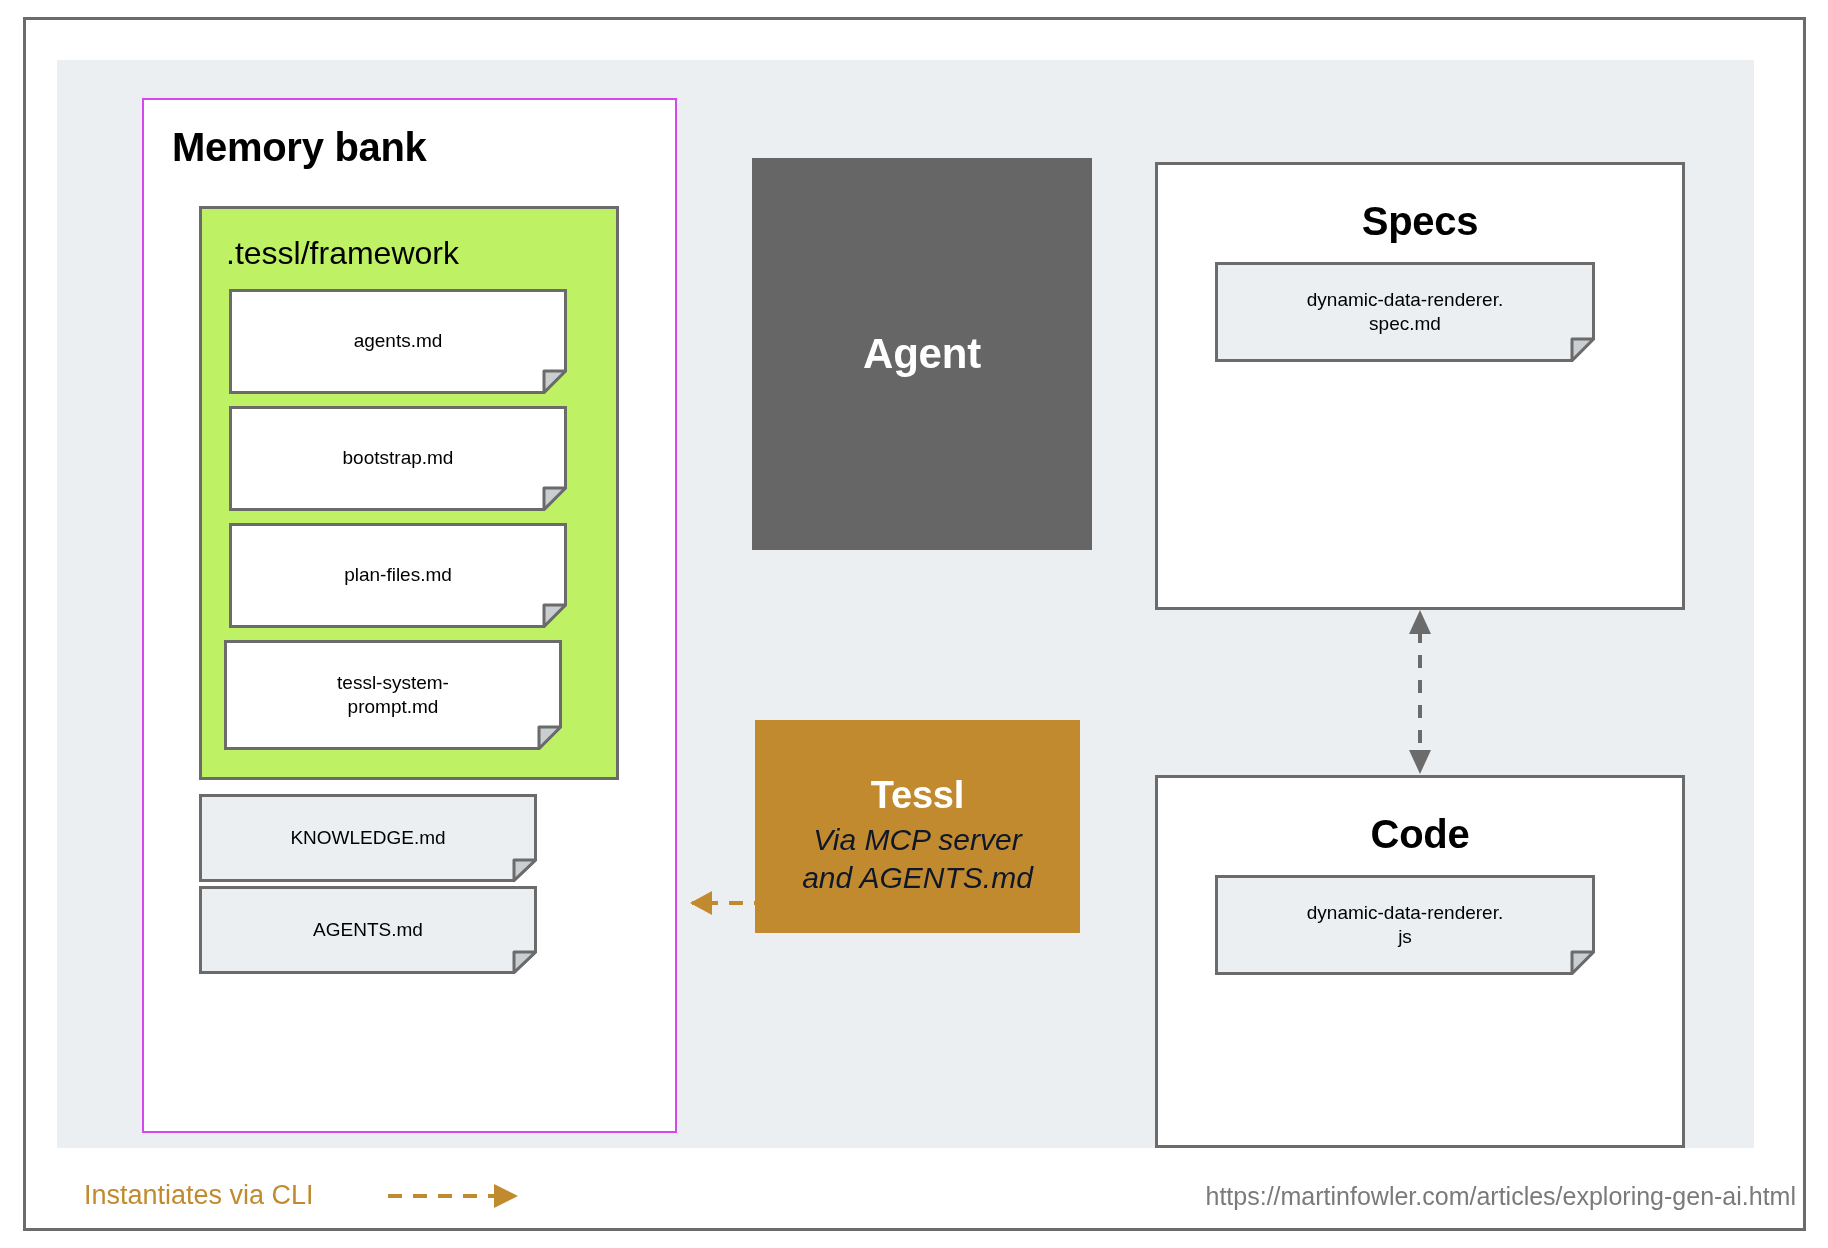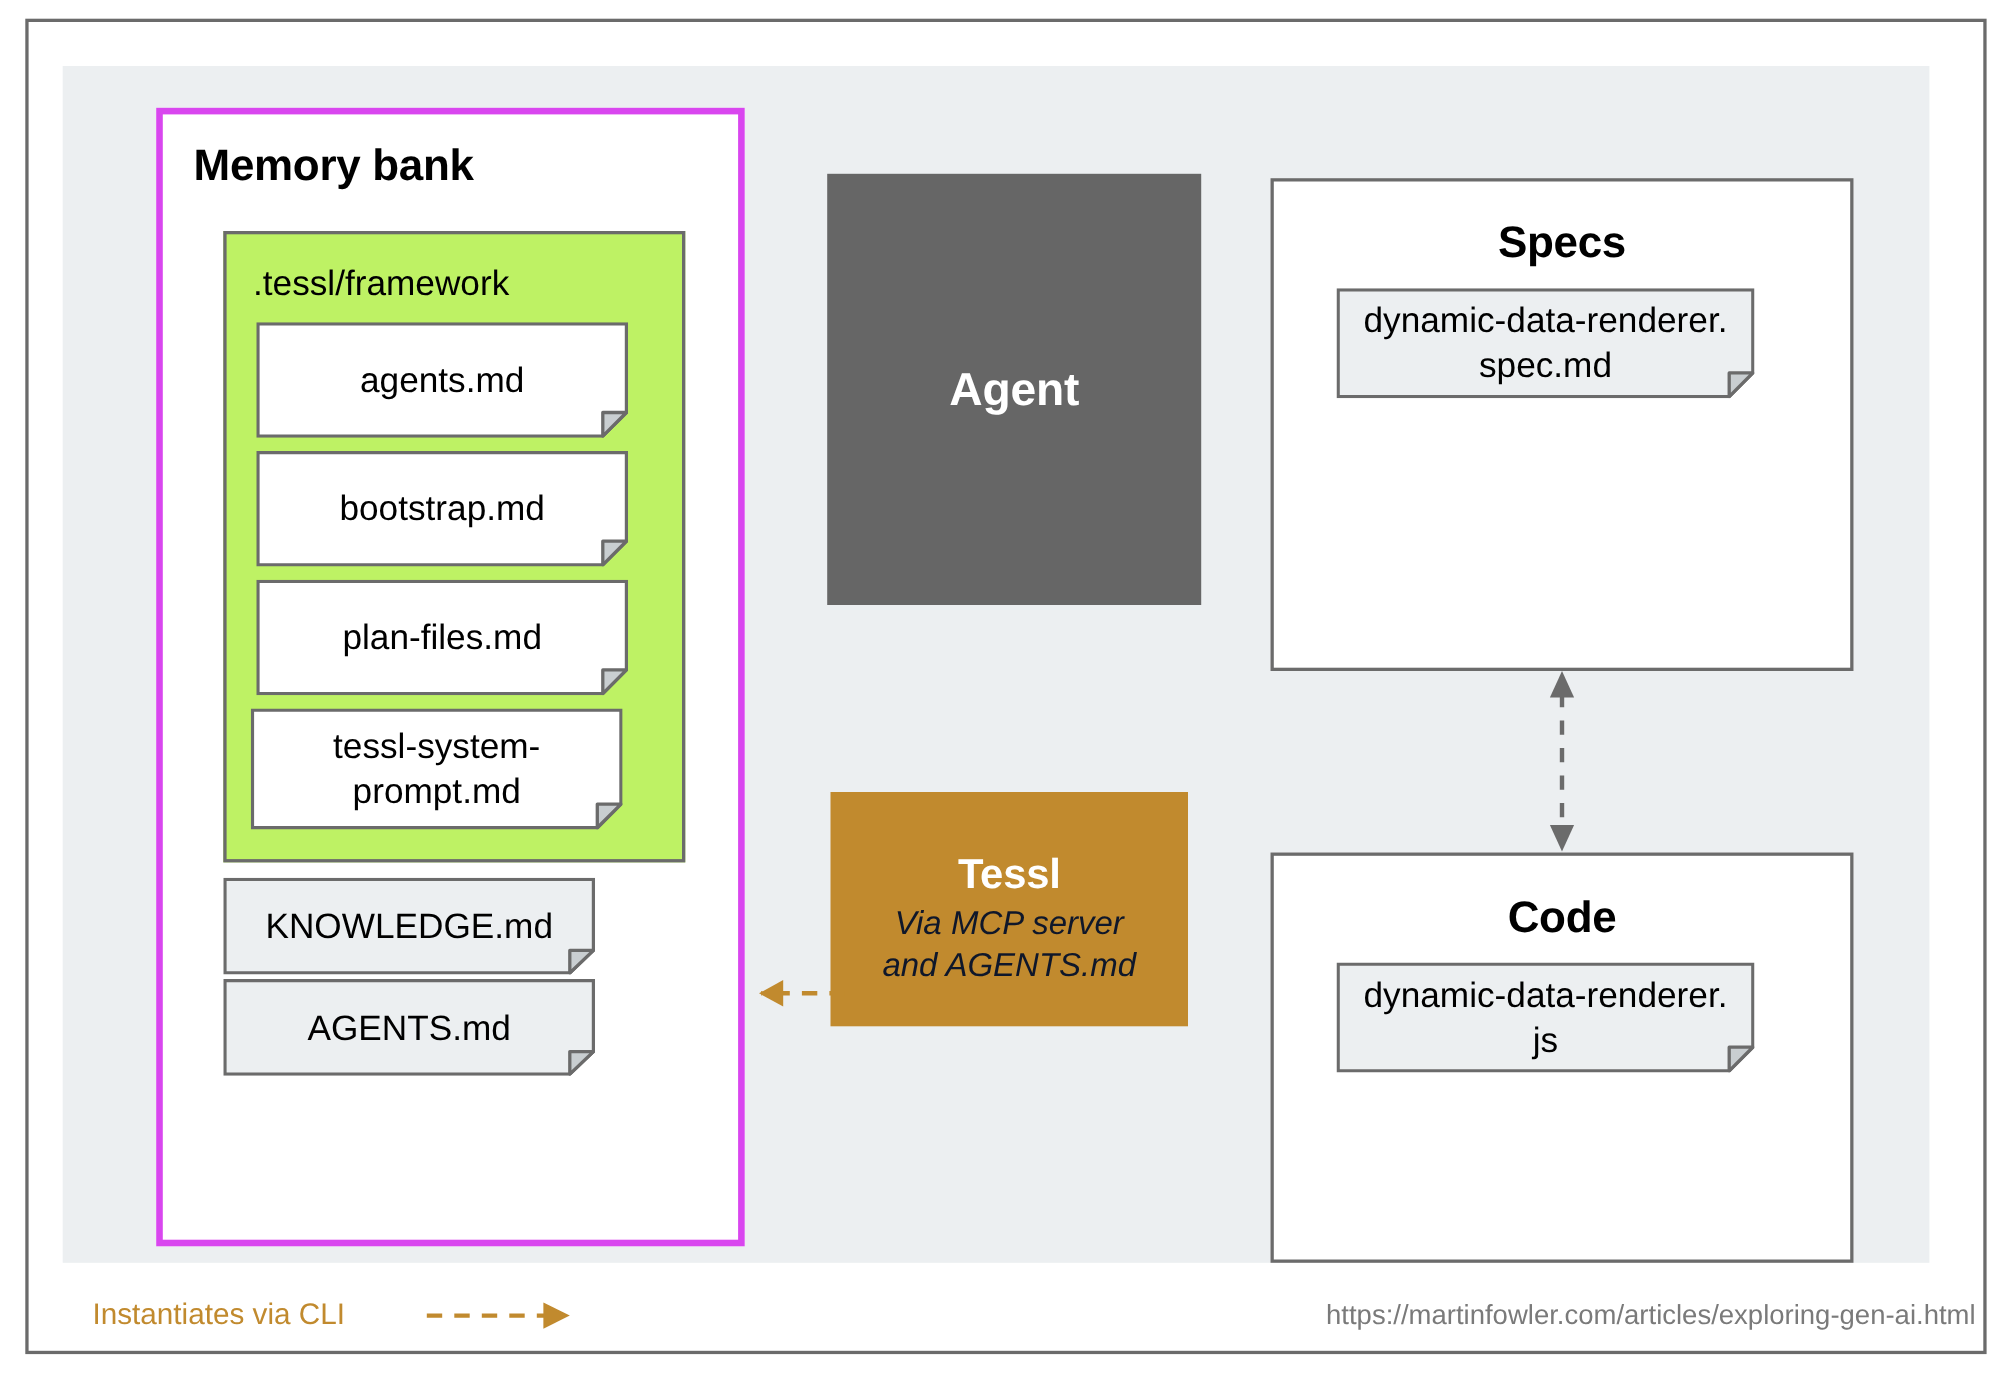--- a/index.html
+++ b/index.html
@@ -43,21 +43,21 @@
   }
 
   
   .memory-bank {
     position: absolute;
     left: 142px;
     top: 98px;
     width: 535px;
     height: 1035px;
     background: #ffffff;
-    border: 6px solid #d946ef;
+    border: 2px solid #d946ef;
     box-sizing: border-box;
   }
   .memory-bank-title {
     position: absolute;
     left: 28px;
     top: 25px;
     font-size: 40px;
     font-weight: bold;
     color: #000000;
     letter-spacing: -0.3px;
@@ -82,21 +82,21 @@
   }
 
   
   .note {
     position: absolute;
     box-sizing: border-box;
     display: flex;
     align-items: center;
     justify-content: center;
     text-align: center;
-    font-size: 32px;
+    font-size: 19px;
     color: #000000;
     line-height: 1.28;
     padding: 0 16px;
     border-radius: 19px;
   }
   .note .note-shape {
     position: absolute;
     left: 0; top: 0; right: 0; bottom: 0;
     pointer-events: none;
   }

